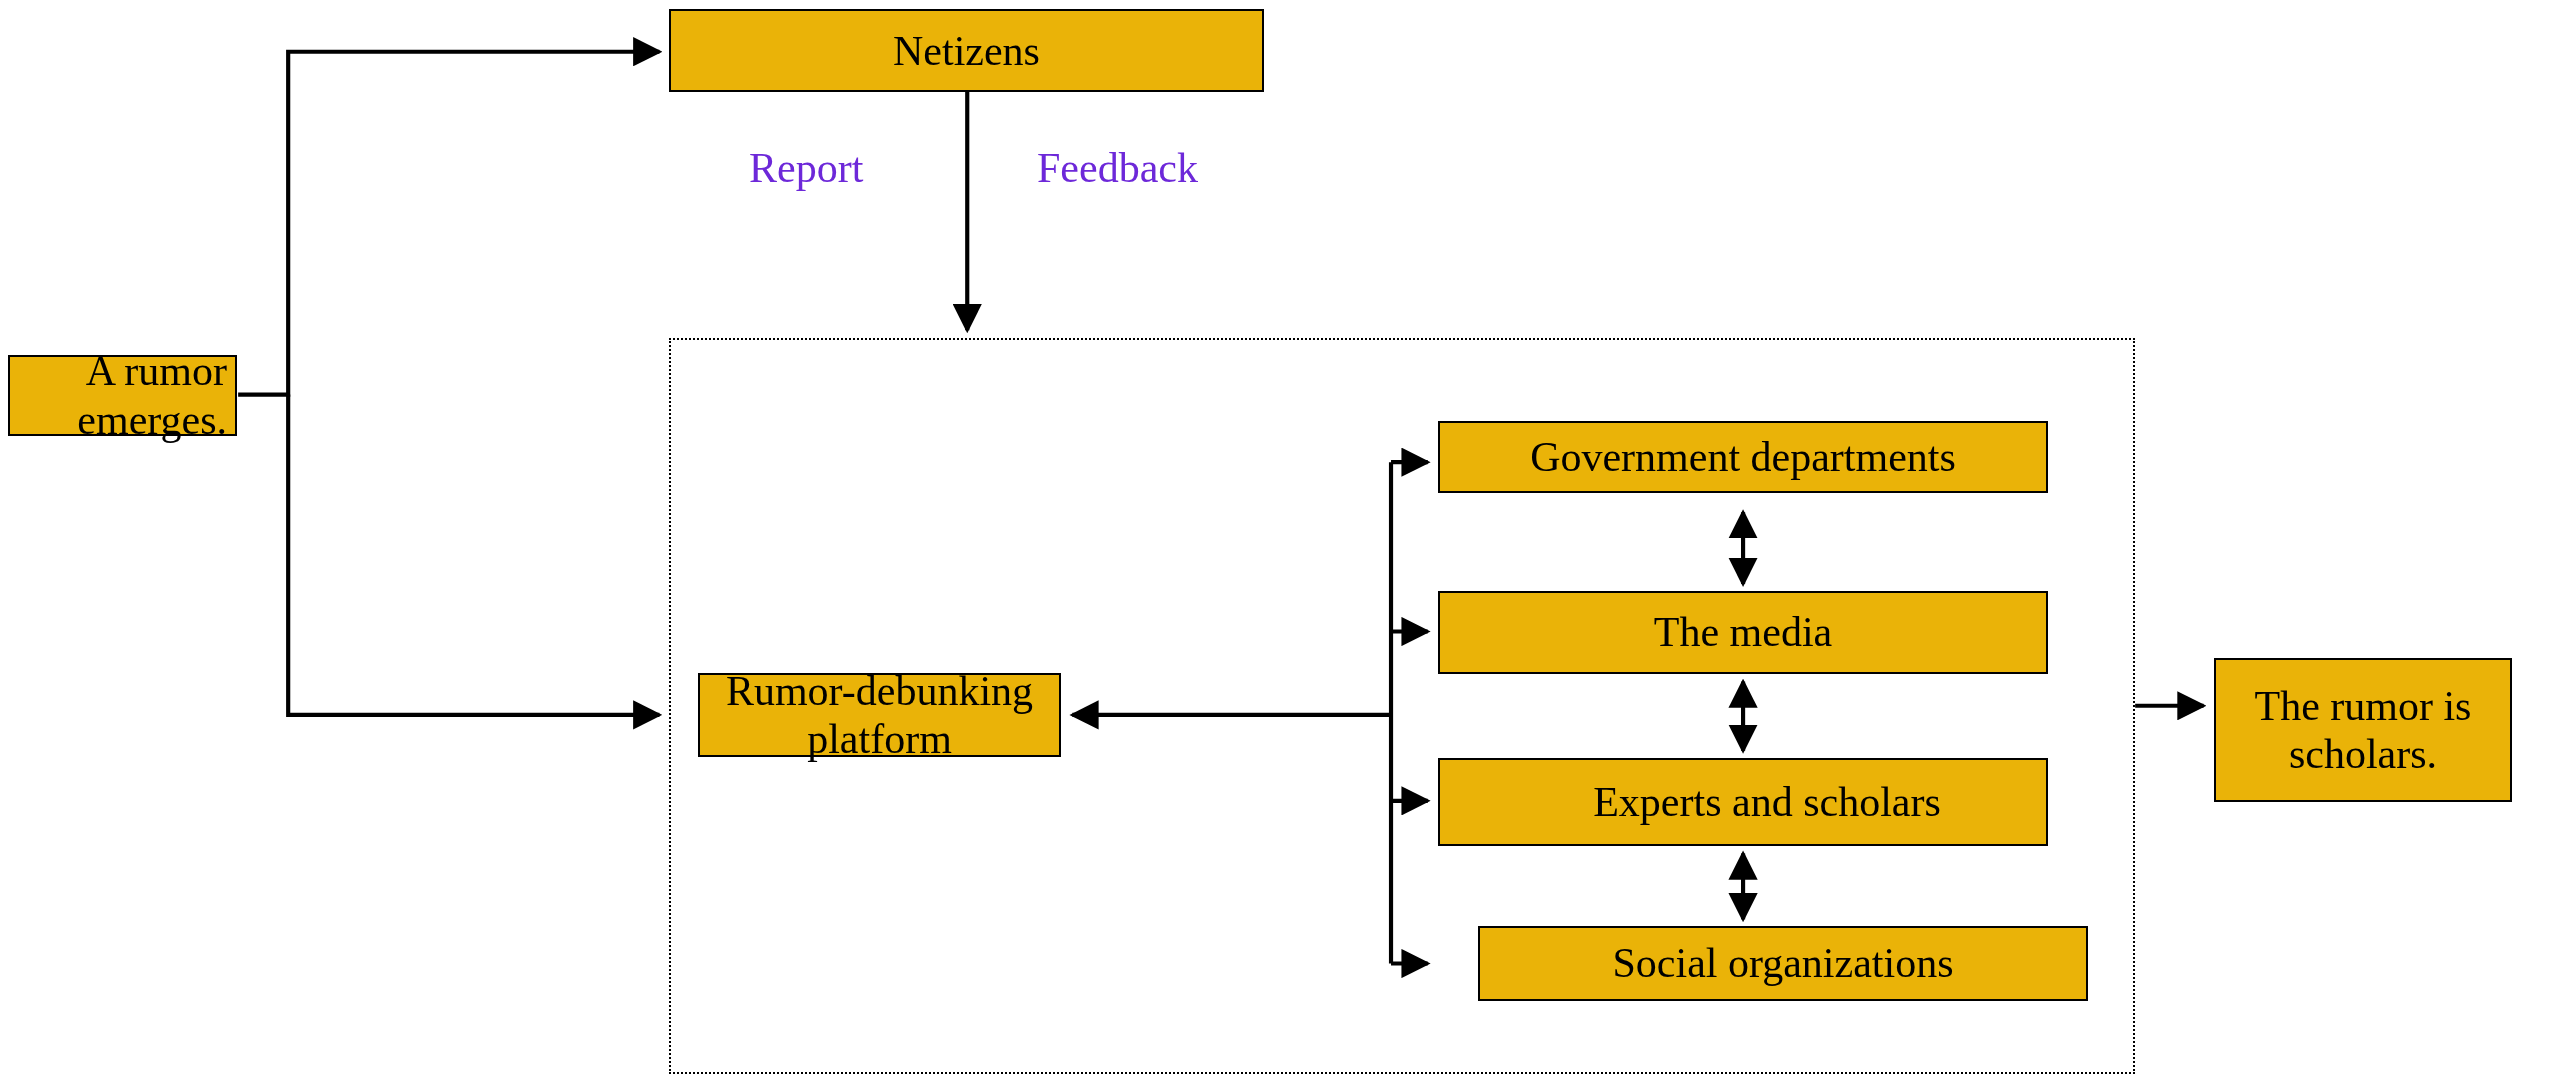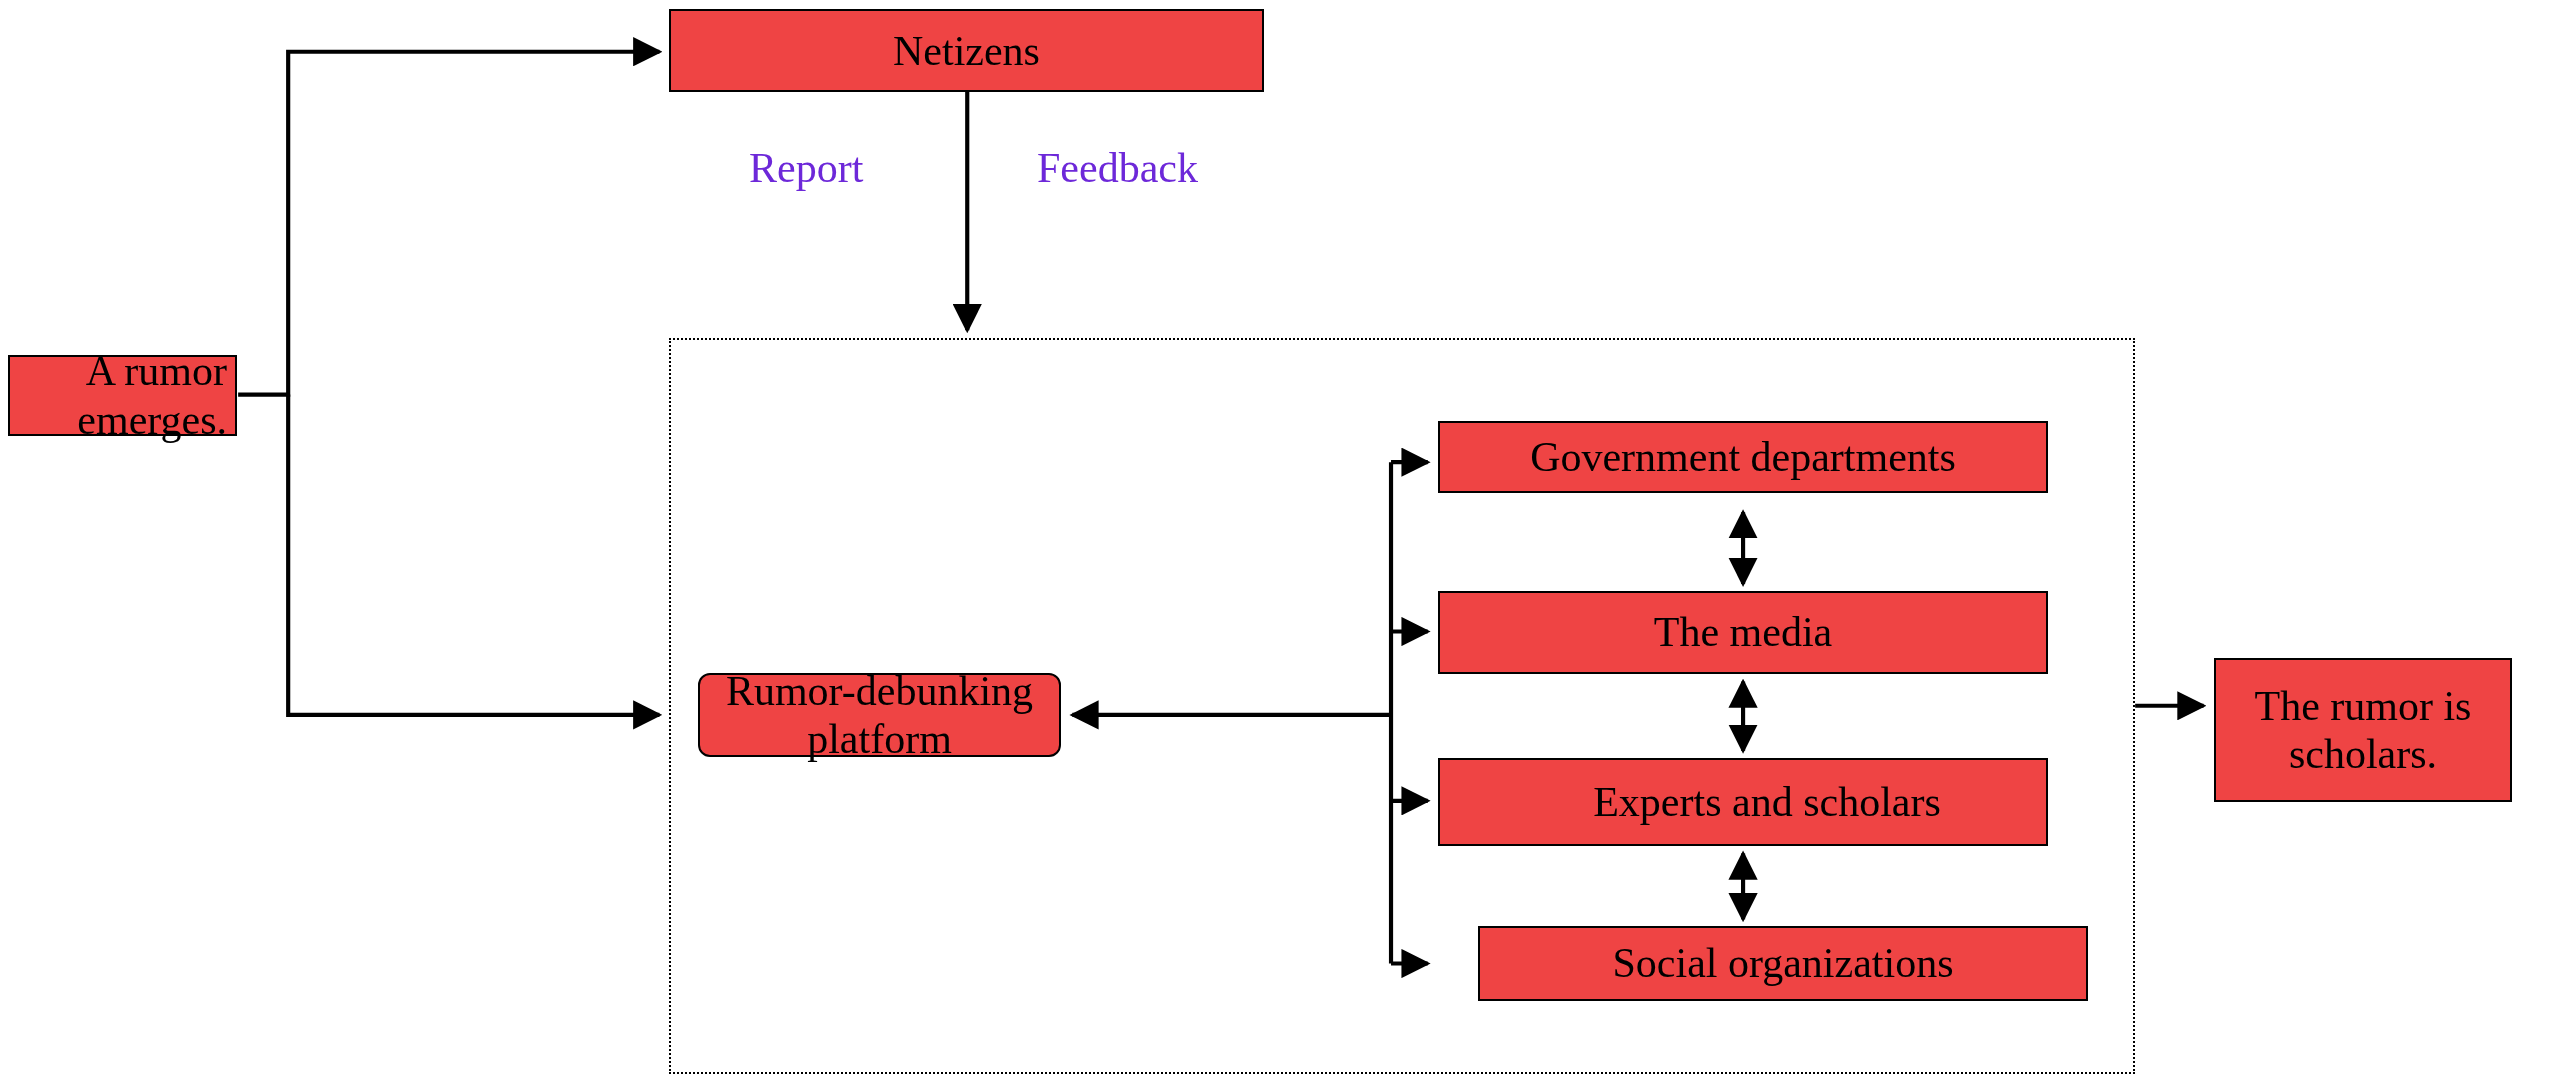--- a/index.html
+++ b/index.html
@@ -19,21 +19,21 @@
     position: absolute;
     left: 0;
     top: 0;
     width: 2576px;
     height: 1092px;
   }
   .node {
     position: absolute;
     box-sizing: border-box;
     border: 2.5px solid #000000;
-    background: #ef4444;
+    background: #eab308;
     display: flex;
     align-items: center;
     justify-content: center;
     text-align: center;
     color: #000000;
     line-height: 1.15;
     z-index: 3;
   }
   .node span {
     display: block;
@@ -49,21 +49,21 @@
   .edge-label {
     position: absolute;
     color: #6d28d9;
     white-space: nowrap;
     z-index: 4;
   }
 
   
   #node-netizens        { left: 669px;  top: 9.2px;   width: 595px; height: 83px;  font-size: 42px; }
   #node-rumor-emerges   { left: 8.3px;   top: 355px;  width: 229px; height: 81px;  font-size: 42px; text-align: right; }
-  #node-platform        { left: 698px;  top: 673px;  width: 363px; height: 84px; font-size: 42px; border-radius: 12px; }
+  #node-platform        { left: 698px;  top: 673px;  width: 363px; height: 84px; font-size: 42px; }
   #node-government      { left: 1438px; top: 421px;  width: 610px; height: 72px; font-size: 42px; }
   #node-media           { left: 1438px; top: 591px;  width: 610px; height: 83px;  font-size: 42px; }
   #node-experts         { left: 1438px; top: 758px;  width: 610px; height: 88px; font-size: 42px; padding-left: 48px; }
   #node-social          { left: 1438px; top: 926px; width: 610px; height: 75px;  font-size: 42px; margin-left: 40px; }
   #node-dispelled       { left: 2214px; top: 634px;  width: 298px; height: 144px; font-size: 42px; margin-top: 24px; }
   #group-ecosystem      { left: 669px;  top: 338px;  width: 1466px; height: 736px; }
 
   #label-report         { left: 749px;  top: 144px;  font-size: 42px; }
   #label-feedback       { left: 1037px; top: 144px;  font-size: 42px; }
 </style>

